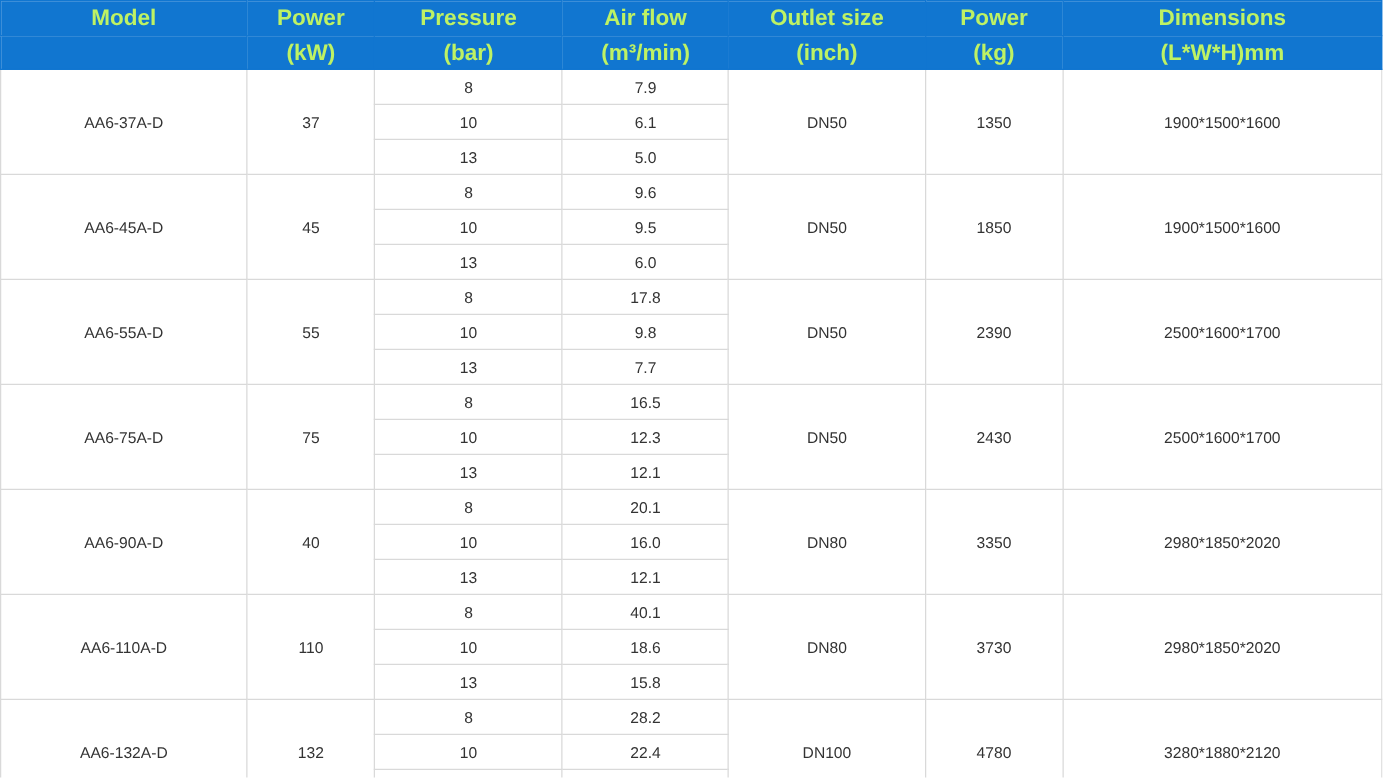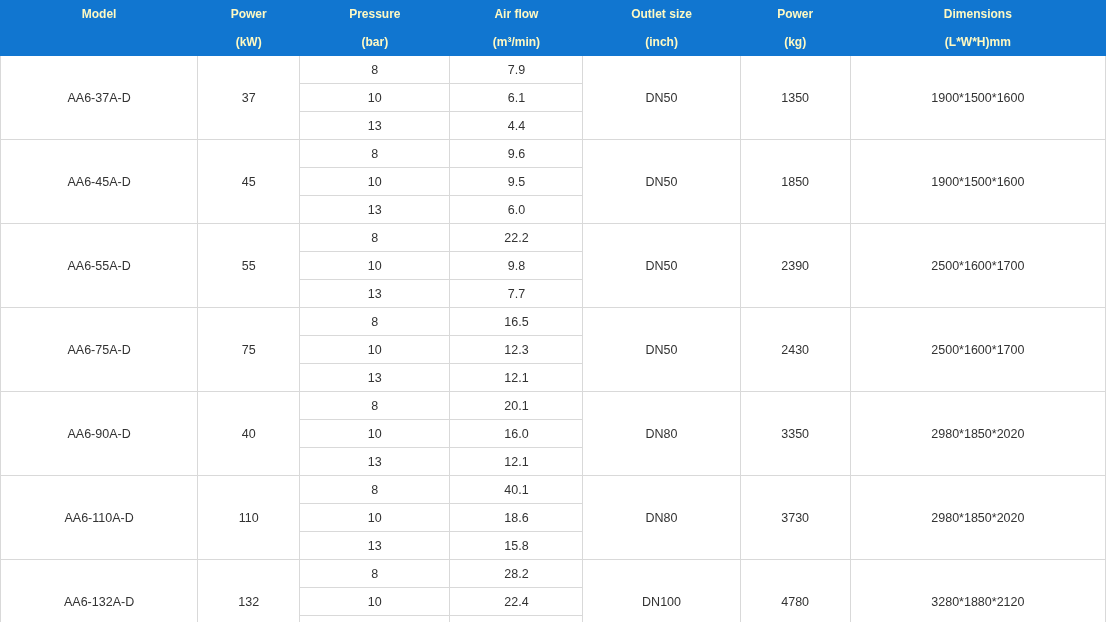--- a/index.html
+++ b/index.html
@@ -21,26 +21,26 @@
   .spec-table th, .spec-table td {
     border: 1px solid #d9d9d9;
     text-align: center;
     vertical-align: middle;
     font-size: 12.5px;
     color: #333333;
     padding: 0;
   }
   .spec-table thead th {
     background: #1176d0;
-    color: #fef9c3;
+    color: #bef264;
     font-weight: bold;
     border: 1px solid #1176d0;
     height: 27px;
     line-height: 27px;
-    font-size: 12px;
+    font-size: 18px;
   }
   .spec-table thead tr.unit-row th {
     height: 26px;
     line-height: 26px;
   }
   .col-model    { width: 197px; }
   .col-power    { width: 102px; }
   .col-pressure { width: 150px; }
   .col-airflow  { width: 133px; }
   .col-outlet   { width: 157px; }
@@ -100,21 +100,21 @@
         <td class="group-cell" rowspan="3">DN50</td>
         <td class="group-cell" rowspan="3">1350</td>
         <td class="group-cell" rowspan="3">1900*1500*1600</td>
       </tr>
       <tr>
         <td class="sub">10</td>
         <td class="sub">6.1</td>
       </tr>
       <tr>
         <td class="sub">13</td>
-        <td class="sub">4.4</td>
+        <td class="sub">5.0</td>
       </tr>
       <tr>
         <td class="group-cell" rowspan="3">AA6-45A-D</td>
         <td class="group-cell" rowspan="3">45</td>
         <td class="sub">8</td>
         <td class="sub">9.6</td>
         <td class="group-cell" rowspan="3">DN50</td>
         <td class="group-cell" rowspan="3">1850</td>
         <td class="group-cell" rowspan="3">1900*1500*1600</td>
       </tr>
@@ -123,21 +123,21 @@
         <td class="sub">9.5</td>
       </tr>
       <tr>
         <td class="sub">13</td>
         <td class="sub">6.0</td>
       </tr>
       <tr>
         <td class="group-cell" rowspan="3">AA6-55A-D</td>
         <td class="group-cell" rowspan="3">55</td>
         <td class="sub">8</td>
-        <td class="sub">22.2</td>
+        <td class="sub">17.8</td>
         <td class="group-cell" rowspan="3">DN50</td>
         <td class="group-cell" rowspan="3">2390</td>
         <td class="group-cell" rowspan="3">2500*1600*1700</td>
       </tr>
       <tr>
         <td class="sub">10</td>
         <td class="sub">9.8</td>
       </tr>
       <tr>
         <td class="sub">13</td>

